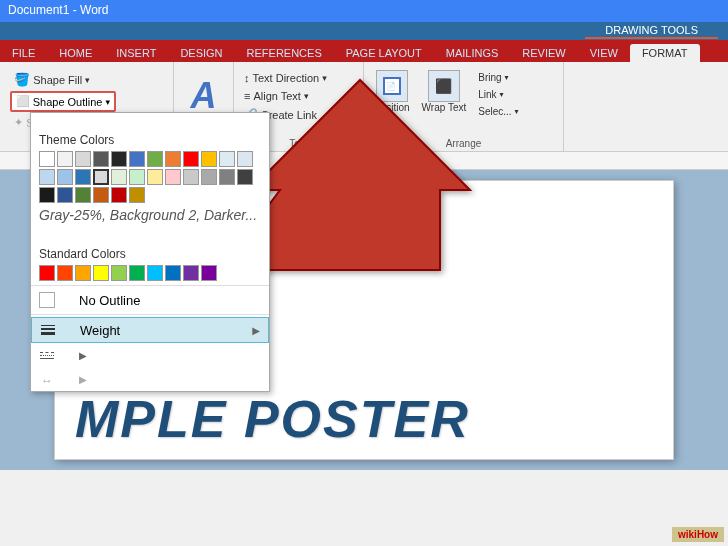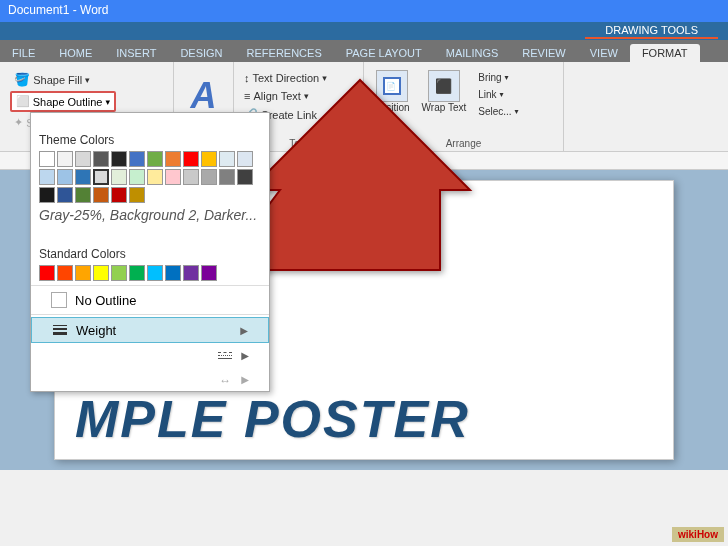--- a/index.html
+++ b/index.html
@@ -131,32 +131,32 @@
     .tooltip-text {
       font-size: 14px;
       color: #555;
       padding: 2px 8px 4px 8px;
       font-style: italic;
     }
 
     .menu-item {
       display: flex;
       align-items: center;
-      padding: 4px 20px;
+      padding: 4px 8px;
       cursor: pointer;
-      gap: 8px;
+      gap: 24px;
     }
 
     .menu-item.highlighted {
       background: #cde8f0;
       border: 1px solid #5bb8d4;
     }
 
     .menu-item.has-submenu {
-      justify-content: flex-end;
+      justify-content: flex-start;
     }
 
     .menu-icon {
       width: 16px;
       height: 16px;
       display: flex;
       align-items: center;
       justify-content: center;
       flex-shrink: 0;
     }
@@ -265,21 +265,21 @@
       padding: 2px 6px;
       font-weight: bold;
       z-index: 200;
     }
 
     .watermark span { color: #c00; }
 
     
     .tab-row {
       display: flex;
-      background: #737373;
+      background: #b91c1c;
       height: 22px;
       align-items: flex-end;
       padding-left: 0;
     }
 
     .tab-item {
       font-size: 11px;
       padding: 3px 12px;
       color: #cce4f7;
       cursor: pointer;

